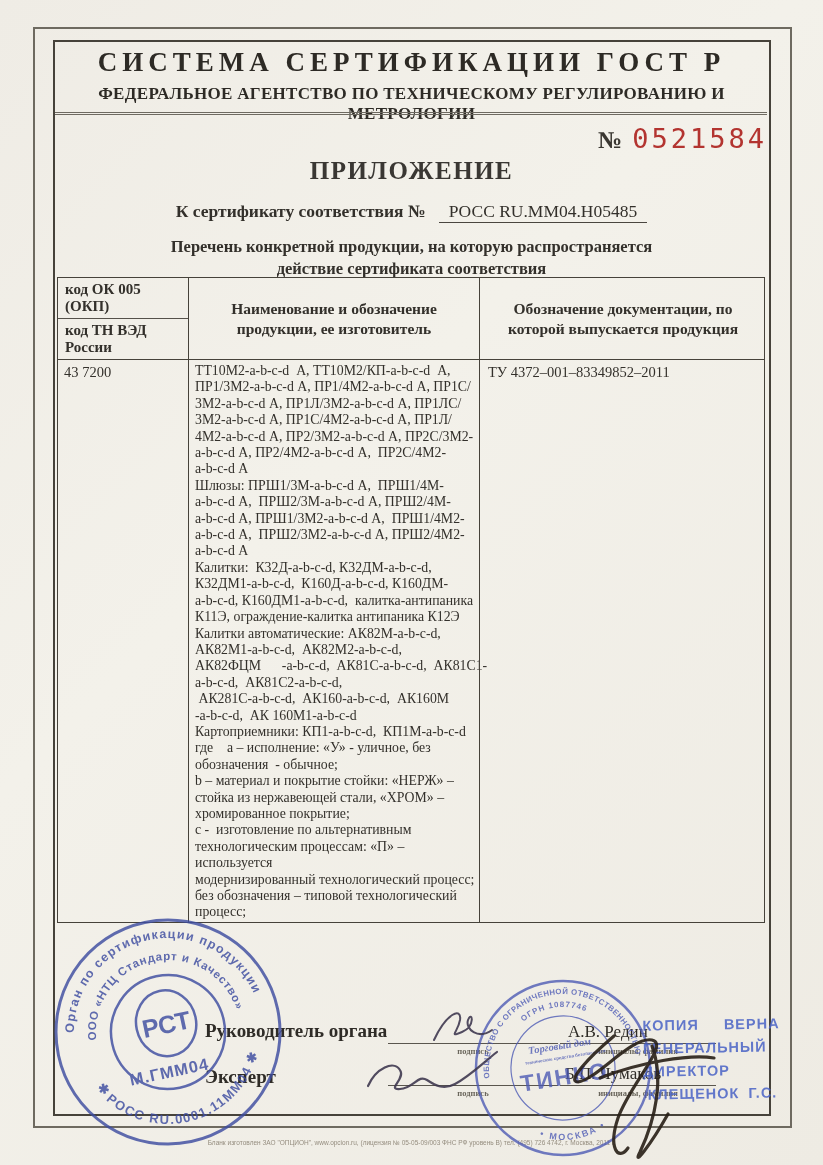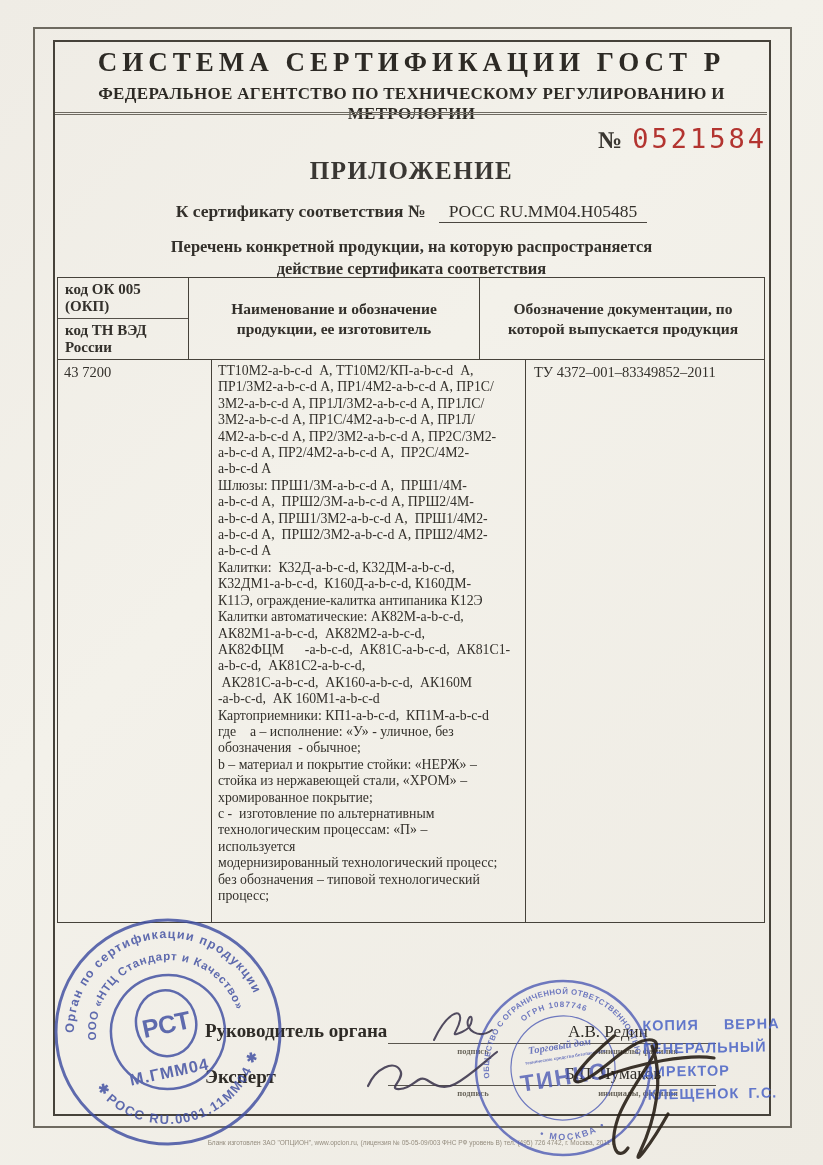--- a/index.html
+++ b/index.html
@@ -21,21 +21,21 @@
   .pril-title{position:absolute;left:0;right:0;top:157px;text-align:center;
         font-weight:bold;font-size:25px;letter-spacing:1.5px;color:#3a3733;}
   .cert-line{position:absolute;left:0;right:0;top:201px;text-align:center;
         font-weight:bold;font-size:17.5px;}
   .cert-num{border-bottom:1.5px solid #4a463f;padding:0 10px 1px 10px;font-weight:normal;}
   .desc1{position:absolute;left:0;right:0;top:237px;text-align:center;font-weight:bold;font-size:16.5px;}
   .desc2{position:absolute;left:0;right:0;top:259px;text-align:center;font-weight:bold;font-size:16.5px;}
 
   .ctable{position:absolute;left:57px;top:277px;width:708px;border:1.5px solid #46423a;box-sizing:border-box;}
   .thead{display:grid;grid-template-columns:130px 291px 287px;height:81px;border-bottom:1.5px solid #46423a;}
-  .tbody{display:grid;grid-template-columns:130px 291px 287px;height:562px;gap:23px;}
+  .tbody{display:grid;grid-template-columns:130px 291px 287px;height:562px;}
   .c1h{display:flex;flex-direction:column;}
   .c1h > div{flex:1;display:flex;align-items:center;padding-left:7px;font-weight:bold;font-size:15px;}
   .c1h > div:first-child{border-bottom:1.2px solid #55514a;}
   .c2h,.c3h{border-left:1.5px solid #46423a;display:flex;align-items:center;justify-content:center;
         text-align:center;font-weight:bold;font-size:15.5px;padding:4px 26px;line-height:20px;}
   .cell-code{padding:4px 6px;font-size:14.5px;}
   .cell-products{border-left:1.5px solid #46423a;padding:3px 4px 0 6px;font-size:13.8px;line-height:16.4px;}
   .cell-products div{white-space:pre;}
   .cell-doc{border-left:1.5px solid #46423a;padding:4px 8px;font-size:14.5px;}
 
@@ -99,20 +99,21 @@
           <div>4М2-a-b-c-d А, ПР2/3М2-a-b-c-d А, ПР2С/3М2-</div>
           <div>a-b-c-d А, ПР2/4М2-a-b-c-d А,  ПР2С/4М2-</div>
           <div>a-b-c-d А</div>
           <div>Шлюзы: ПРШ1/3М-a-b-c-d А,  ПРШ1/4М-</div>
           <div>a-b-c-d А,  ПРШ2/3М-a-b-c-d А, ПРШ2/4М-</div>
           <div>a-b-c-d А, ПРШ1/3М2-a-b-c-d А,  ПРШ1/4М2-</div>
           <div>a-b-c-d А,  ПРШ2/3М2-a-b-c-d А, ПРШ2/4М2-</div>
           <div>a-b-c-d А</div>
           <div>Калитки:  К32Д-a-b-c-d, К32ДМ-a-b-c-d,</div>
           <div>К32ДМ1-a-b-c-d,  К160Д-a-b-c-d, К160ДМ-</div>
+          <div>a-b-c-d, К160ДМ1-a-b-c-d,  калитка-антипаника</div>
           <div>К11Э, ограждение-калитка антипаника К12Э</div>
           <div>Калитки автоматические: АК82М-a-b-c-d,</div>
           <div>АК82М1-a-b-c-d,  АК82М2-a-b-c-d,</div>
           <div>АК82ФЦМ      -a-b-c-d,  АК81С-a-b-c-d,  АК81С1-</div>
           <div>a-b-c-d,  АК81С2-a-b-c-d,</div>
           <div> АК281С-a-b-c-d,  АК160-a-b-c-d,  АК160М</div>
           <div>-a-b-c-d,  АК 160М1-a-b-c-d</div>
           <div>Картоприемники: КП1-a-b-c-d,  КП1М-a-b-c-d</div>
           <div>где    а – исполнение: «У» - уличное, без</div>
           <div>обозначения  - обычное;</div>

